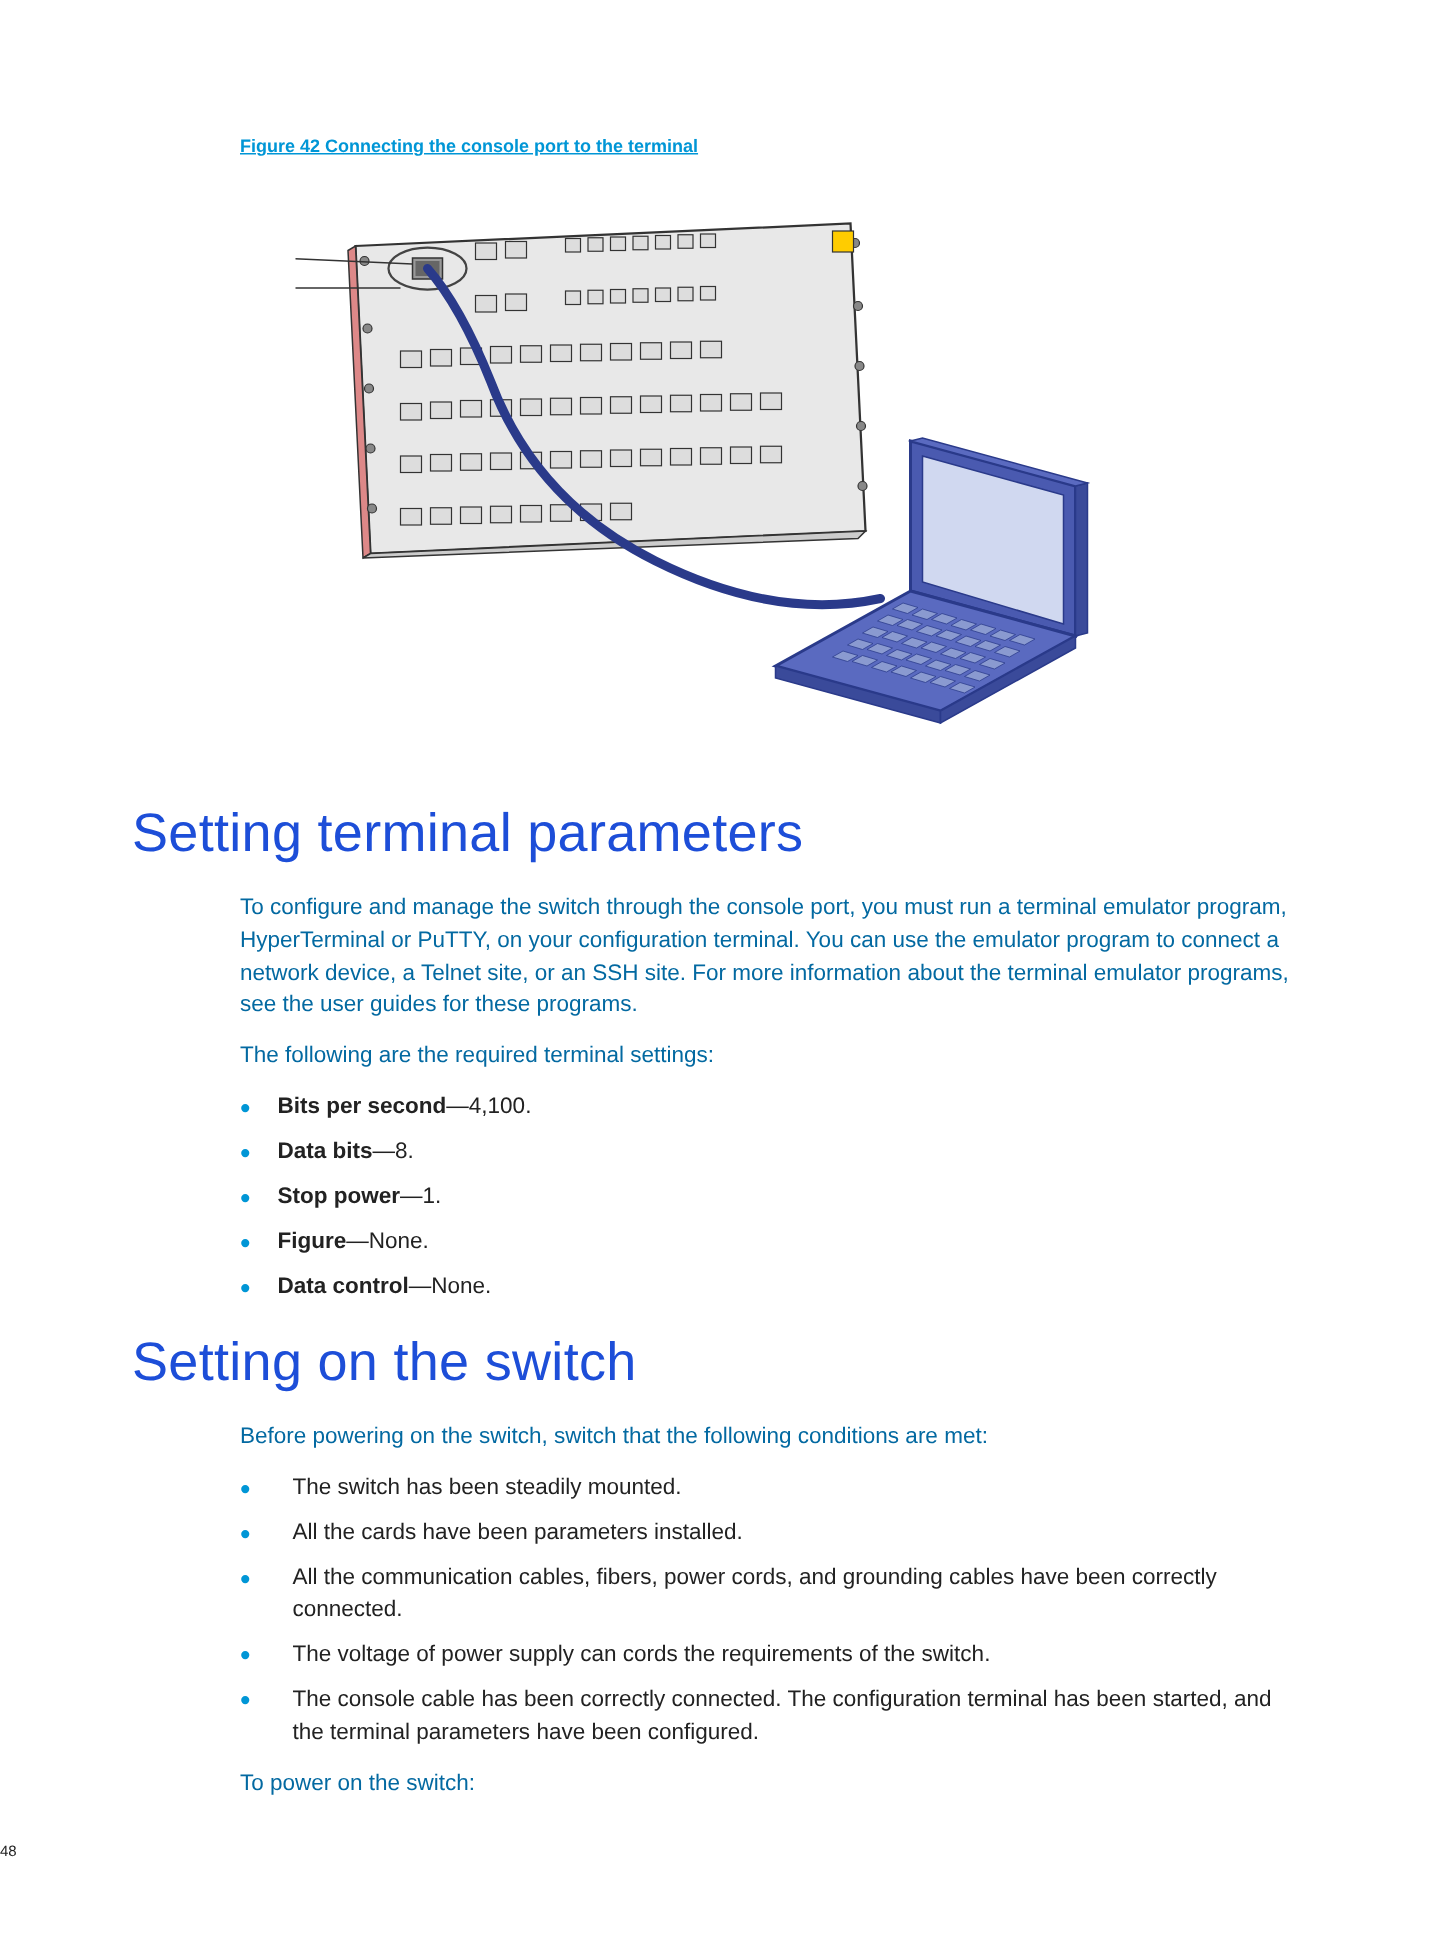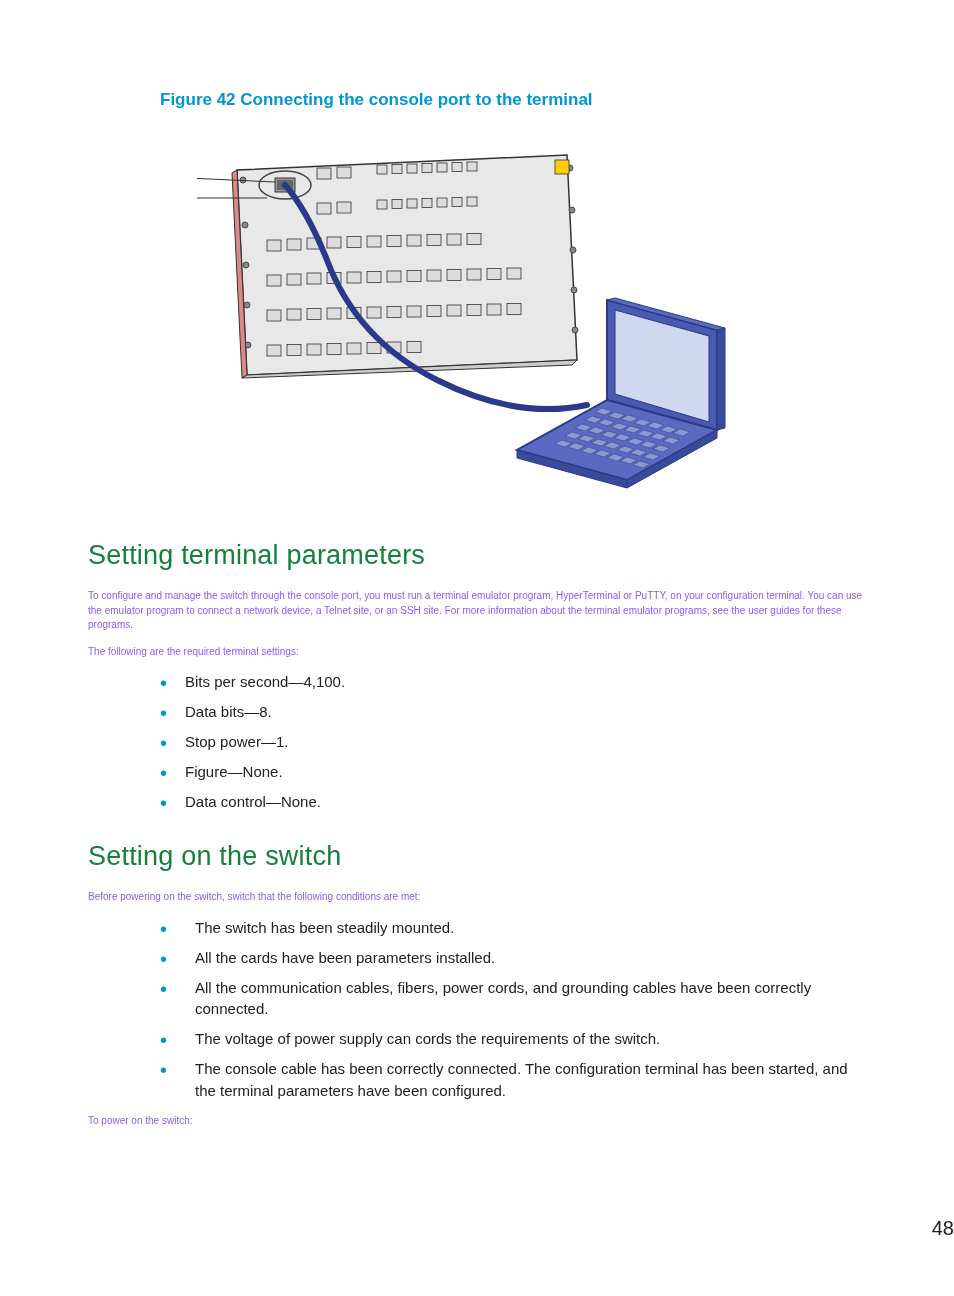--- a/index.html
+++ b/index.html
@@ -11,45 +11,47 @@
       font-family: Arial, Helvetica, sans-serif;
       background: #fff;
       width: 954px;
       height: 1296px;
       position: relative;
       padding: 90px 88px 0 88px;
     }
     .figure-caption {
       color: #0096d6;
       font-weight: bold;
-      font-size: 17px;
+      font-size: 12px;
       margin-bottom: 20px;
       margin-left: 72px;
+      text-decoration: underline;
     }
     .figure-container {
       width: 100%;
       display: flex;
       justify-content: center;
       margin-bottom: 30px;
     }
     .figure-svg {
       width: 560px;
       height: 380px;
     }
     .heading {
-      color: #15803d;
-      font-size: 27px;
+      color: #1d4ed8;
+      font-size: 36px;
       font-weight: normal;
-      margin-top: 28px;
+      margin-top: 18px;
       margin-bottom: 18px;
       letter-spacing: 0.2px;
     }
     .body-text {
-      font-size: 10px;
-      color: #8b5cf6;
+      font-size: 15px;
+      color: #0369a1;
+      margin-left: 72px;
       line-height: 1.45;
       margin-bottom: 12px;
     }
     .list {
       margin-left: 72px;
       margin-bottom: 12px;
     }
     .list-item {
       display: flex;
       align-items: flex-start;
@@ -64,37 +66,37 @@
       margin-right: 18px;
       margin-left: 0;
       flex-shrink: 0;
       margin-top: 2px;
     }
     .list-item-text {
       flex: 1;
       color: #222;
     }
     .list-item-text .bold {
-      font-weight: normal;
+      font-weight: bold;
       margin-top: 41px;
     }
     .indented-list .list-item {
       padding-left: 0;
     }
     .indented-list .bullet {
       margin-left: 0;
       margin-right: 28px;
     }
     .page-number {
       position: absolute;
       bottom: 56px;
       left: 0;
       right: 0;
-      text-align: right;
-      font-size: 20px;
+      text-align: left;
+      font-size: 10px;
       color: #222;
     }
   </style>
 </head>
 <body>
 
 <div class="figure-caption">Figure 42 Connecting the console port to the terminal</div>
 
 <div class="figure-container">
   <svg class="figure-svg" viewBox="0 0 560 380">

